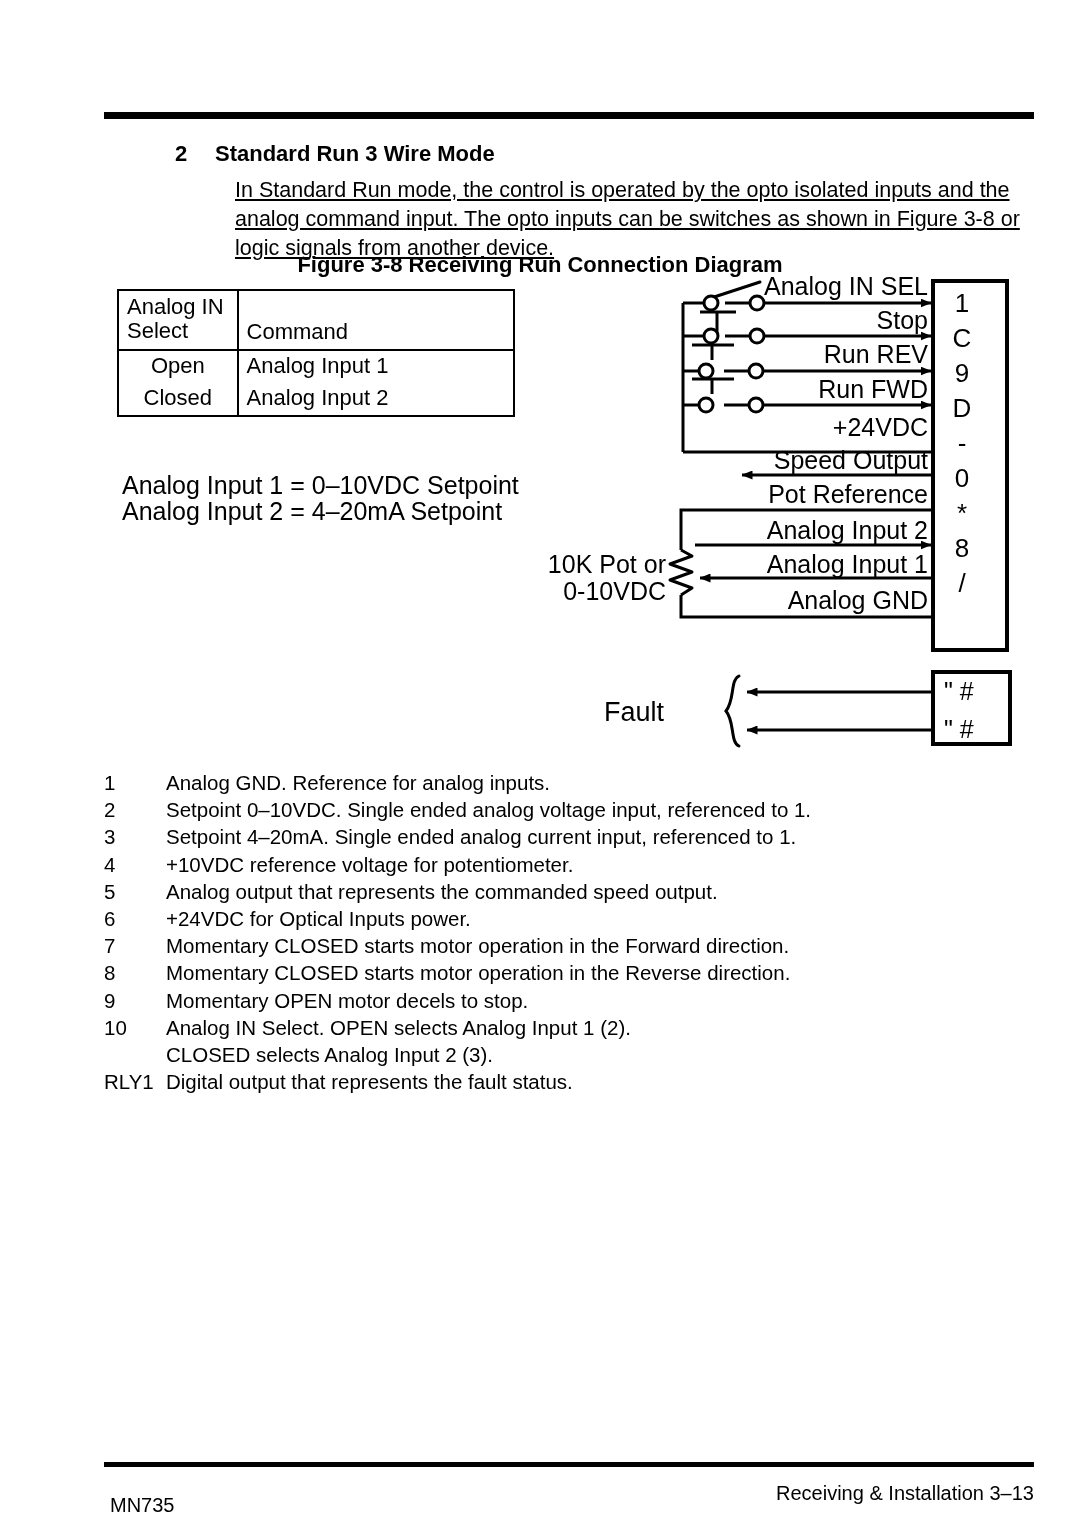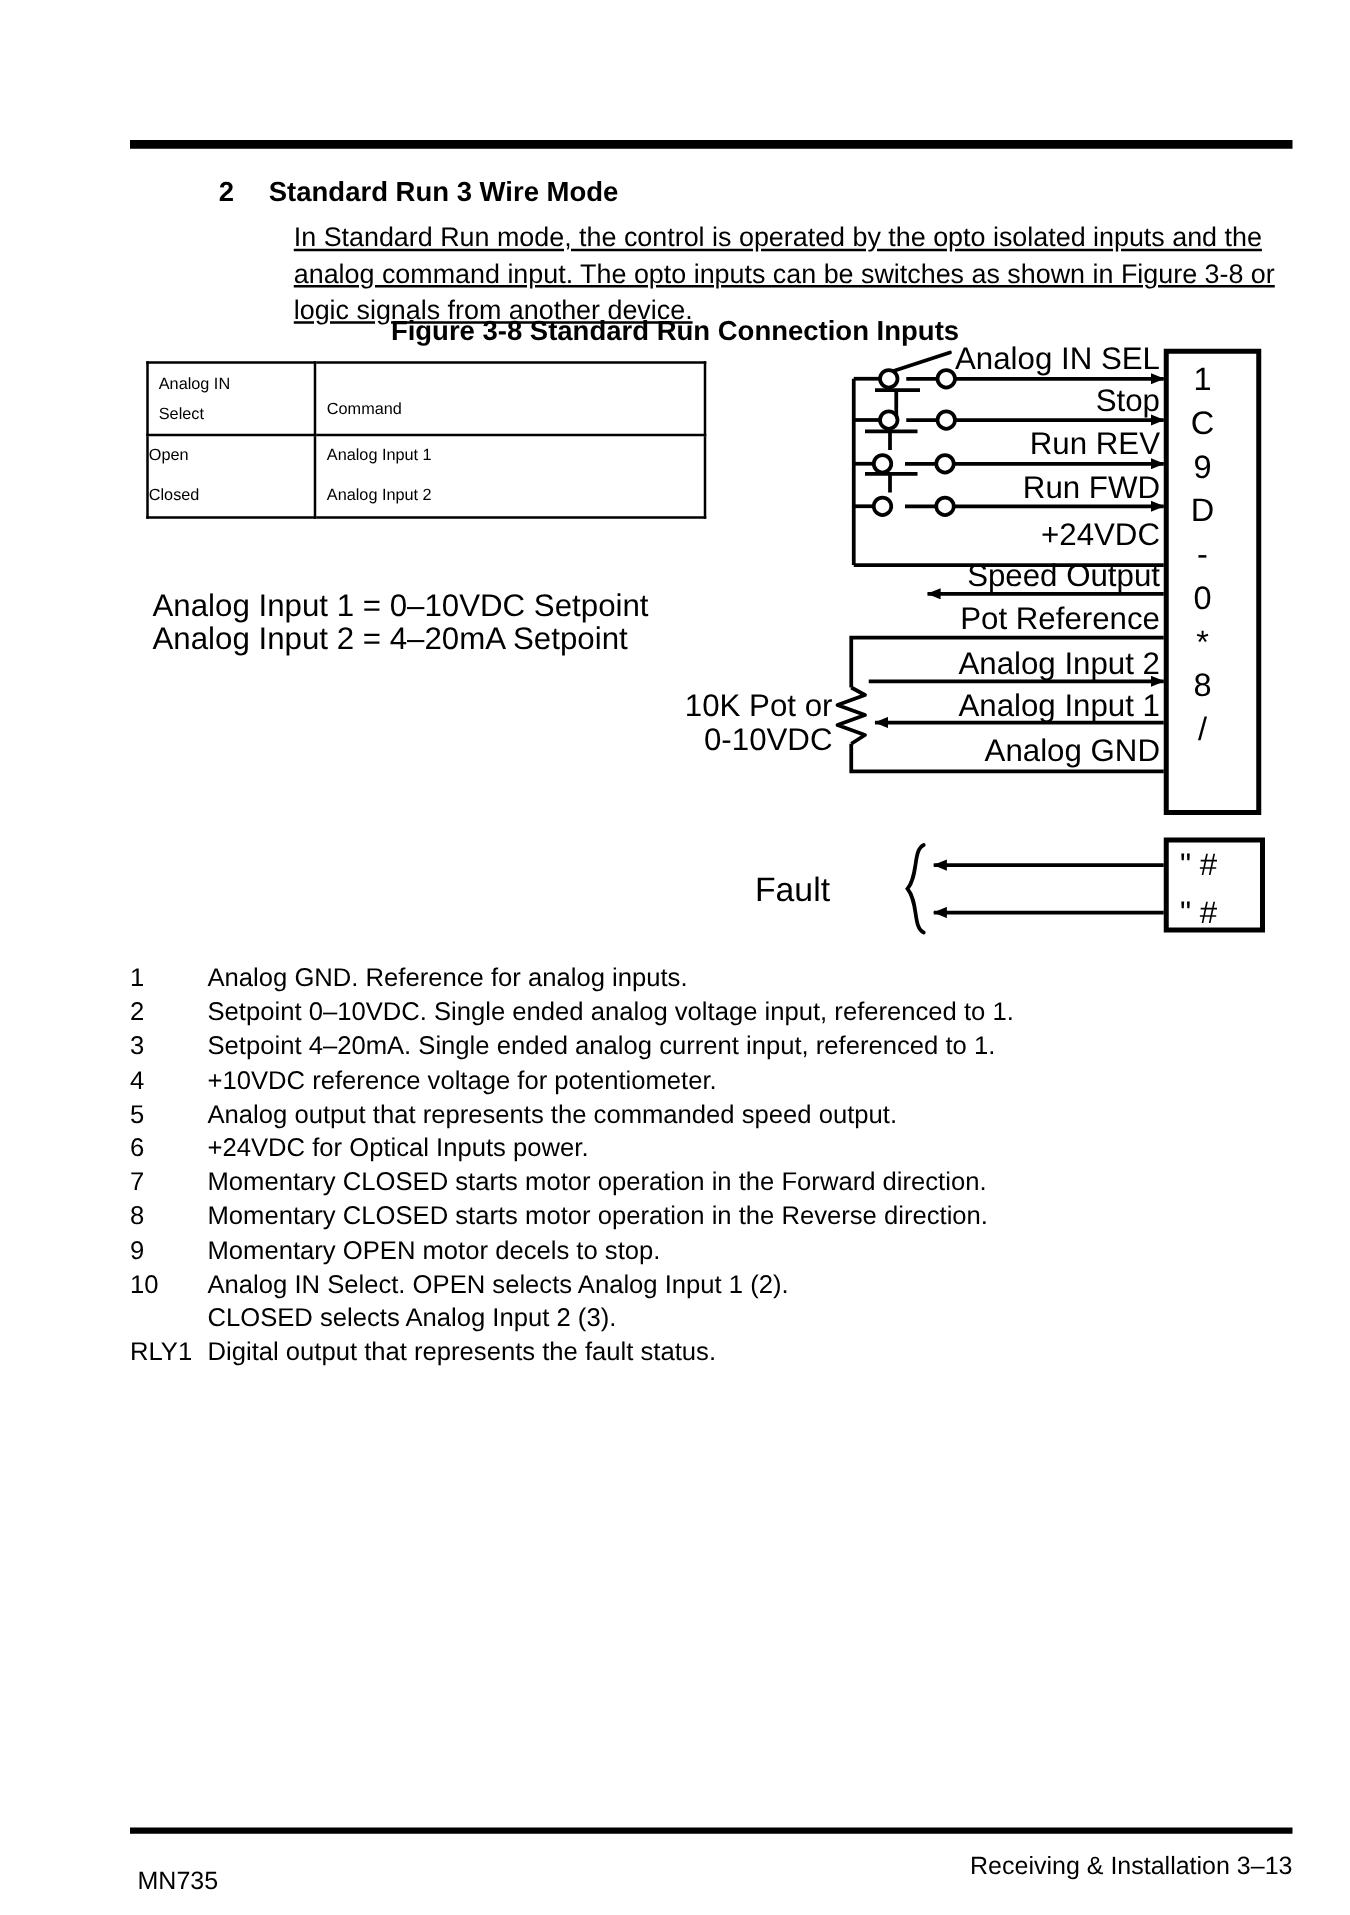--- a/index.html
+++ b/index.html
@@ -60,35 +60,35 @@
     text-align: center;
     font-size: 22px;
     font-weight: bold;
   }
   #figure-caption .cap-num { margin-right: 6px; }
 
   
   #analog-table {
     position: absolute;
     left: 117px; top: 289px;
-    width: 448px;
+    width: 398px;
     border-collapse: collapse;
-    font-size: 13px;
+    font-size: 22px;
     padding-left: 36px;
   }
   #analog-table td {
     border: 2px solid #000;
     padding: 0;
     vertical-align: top;
   }
   #analog-table .c1 { width: 118px; }
   #analog-table .c2 { width: 276px; }
   .th-stack { padding: 4px 0 4px 8px; line-height: 24px; }
   .th-cmd { padding: 28px 0 4px 8px; }
-  .rowcell-center { line-height: 26px; padding: 2px 0 4px 0; }
+  .rowcell-center { text-align: center; line-height: 26px; padding: 2px 0 4px 0; }
   .rowcell-left { text-align: left; line-height: 26px; padding: 2px 0 4px 8px; }
 
   
   #analog-notes {
     position: absolute;
     left: 122px; top: 472px;
     font-size: 25px;
     line-height: 26px;
   }
 
@@ -147,21 +147,21 @@
 <body>
 
 <div class="rule" id="top-rule"></div>
 
 <div id="section-num">2</div>
 <div id="section-title">Standard Run 3 Wire Mode</div>
 
 <div id="intro-paragraph">In Standard Run mode, the control is operated by the opto isolated inputs and the analog command input.  The opto inputs can be switches as shown in Figure 3-8 or logic signals from another device.</div>
 
 <div id="figure-caption">
-  <span class="cap-num">Figure 3-8</span><span>Standard Run Connection Inputs</span>
+  <span class="cap-num">Figure 3-8</span><span>Receiving Run Connection Diagram</span>
 </div>
 
 <table id="analog-table">
   <tbody>
       <tr>
     <td class="c1">
       <div class="th-stack">
         <div>Analog IN</div>
         <div>Select</div>
       </div>

